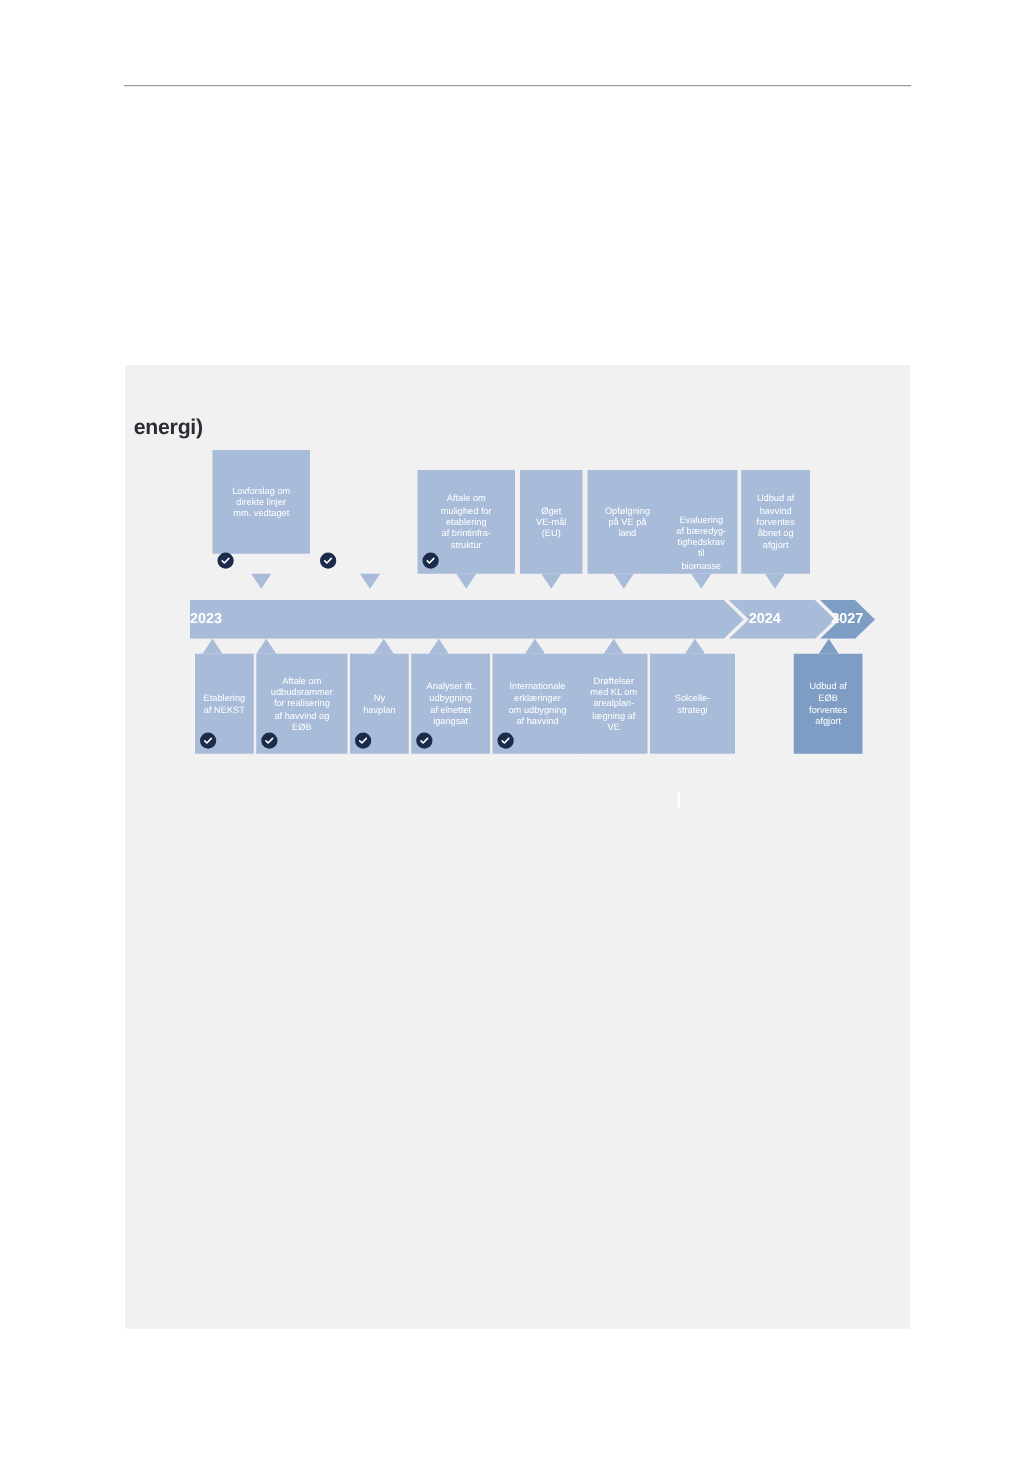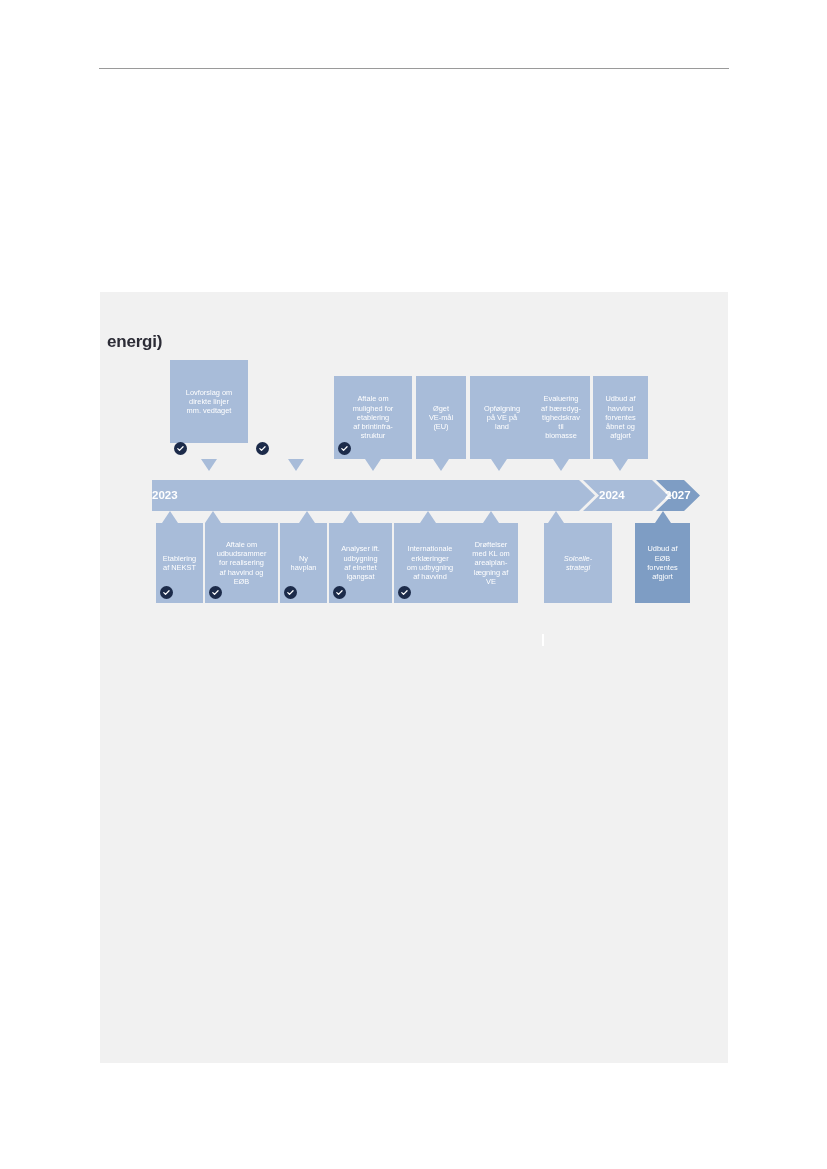--- a/index.html
+++ b/index.html
@@ -197,21 +197,21 @@
   </div>
   <div class="pointer down" style="left:333px; top:167px;"></div>
 
   <div class="card" style="left:370px; top:84px; width:64px; height:83px;">
     <span class="label">Opfølgning
 på VE på
 land</span>
   </div>
   <div class="pointer down" style="left:391px; top:167px;"></div>
 
-  <div class="card" style="left:432px; top:84px; width:58px; height:83px;">
+  <div class="card" style="left:432px; top:84px; width:58px; height:83px;align-items:flex-end;">
     <span class="label">Evaluering
 af bæredyg-
 tighedskrav
 til
 biomasse</span>
   </div>
   <div class="pointer down" style="left:453px; top:167px;"></div>
 
   <div class="card" style="left:493px; top:84px; width:55px; height:83px;">
     <span class="label">Udbud af
@@ -307,21 +307,21 @@
   <div class="pointer up" style="left:383px; top:219px;"></div>
   <div class="card" style="left:364px; top:231px; width:54px; height:80px;">
     <span class="label">Drøftelser
 med KL om
 arealplan-
 lægning af
 VE</span>
   </div>
 
   <div class="pointer up" style="left:448px; top:219px;"></div>
-  <div class="card" style="left:444px; top:231px; width:68px; height:80px;font-style:italic;">
+  <div class="card" style="left:420px; top:231px; width:68px; height:80px;">
     <span class="label">Solcelle-
 strategi</span>
   </div>
 
   <div class="pointer up dark" style="left:555px; top:219px;"></div>
   <div class="card dark" style="left:535px; top:231px; width:55px; height:80px;">
     <span class="label">Udbud af
 EØB
 forventes
 afgjort</span>

